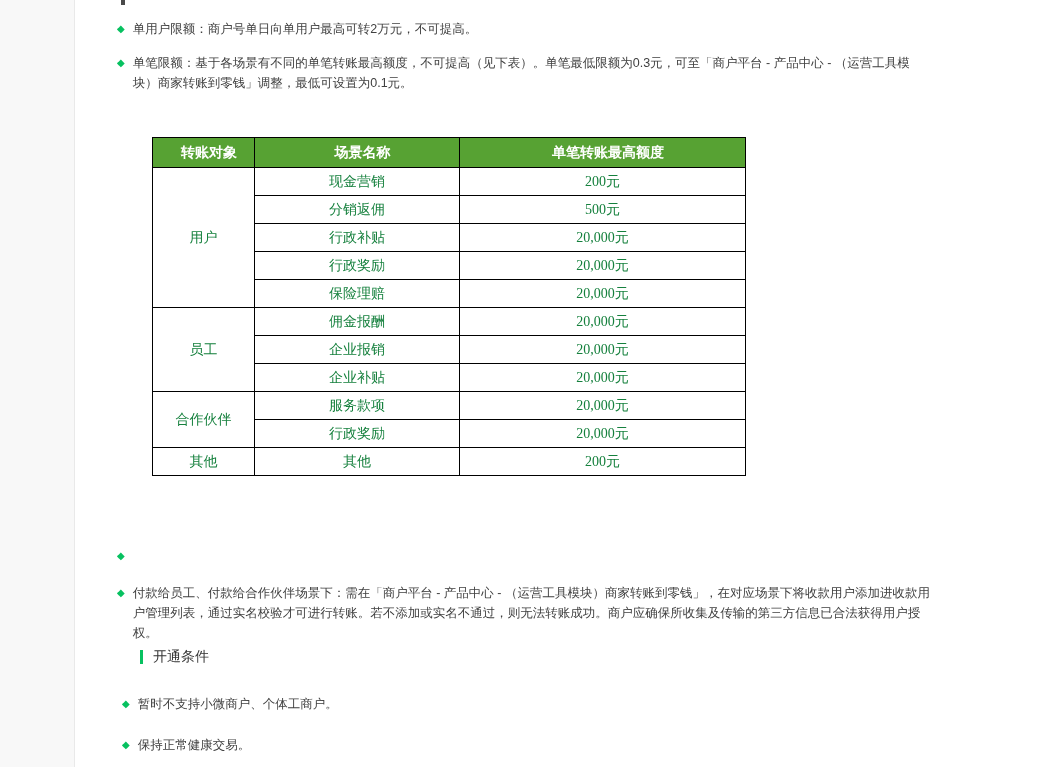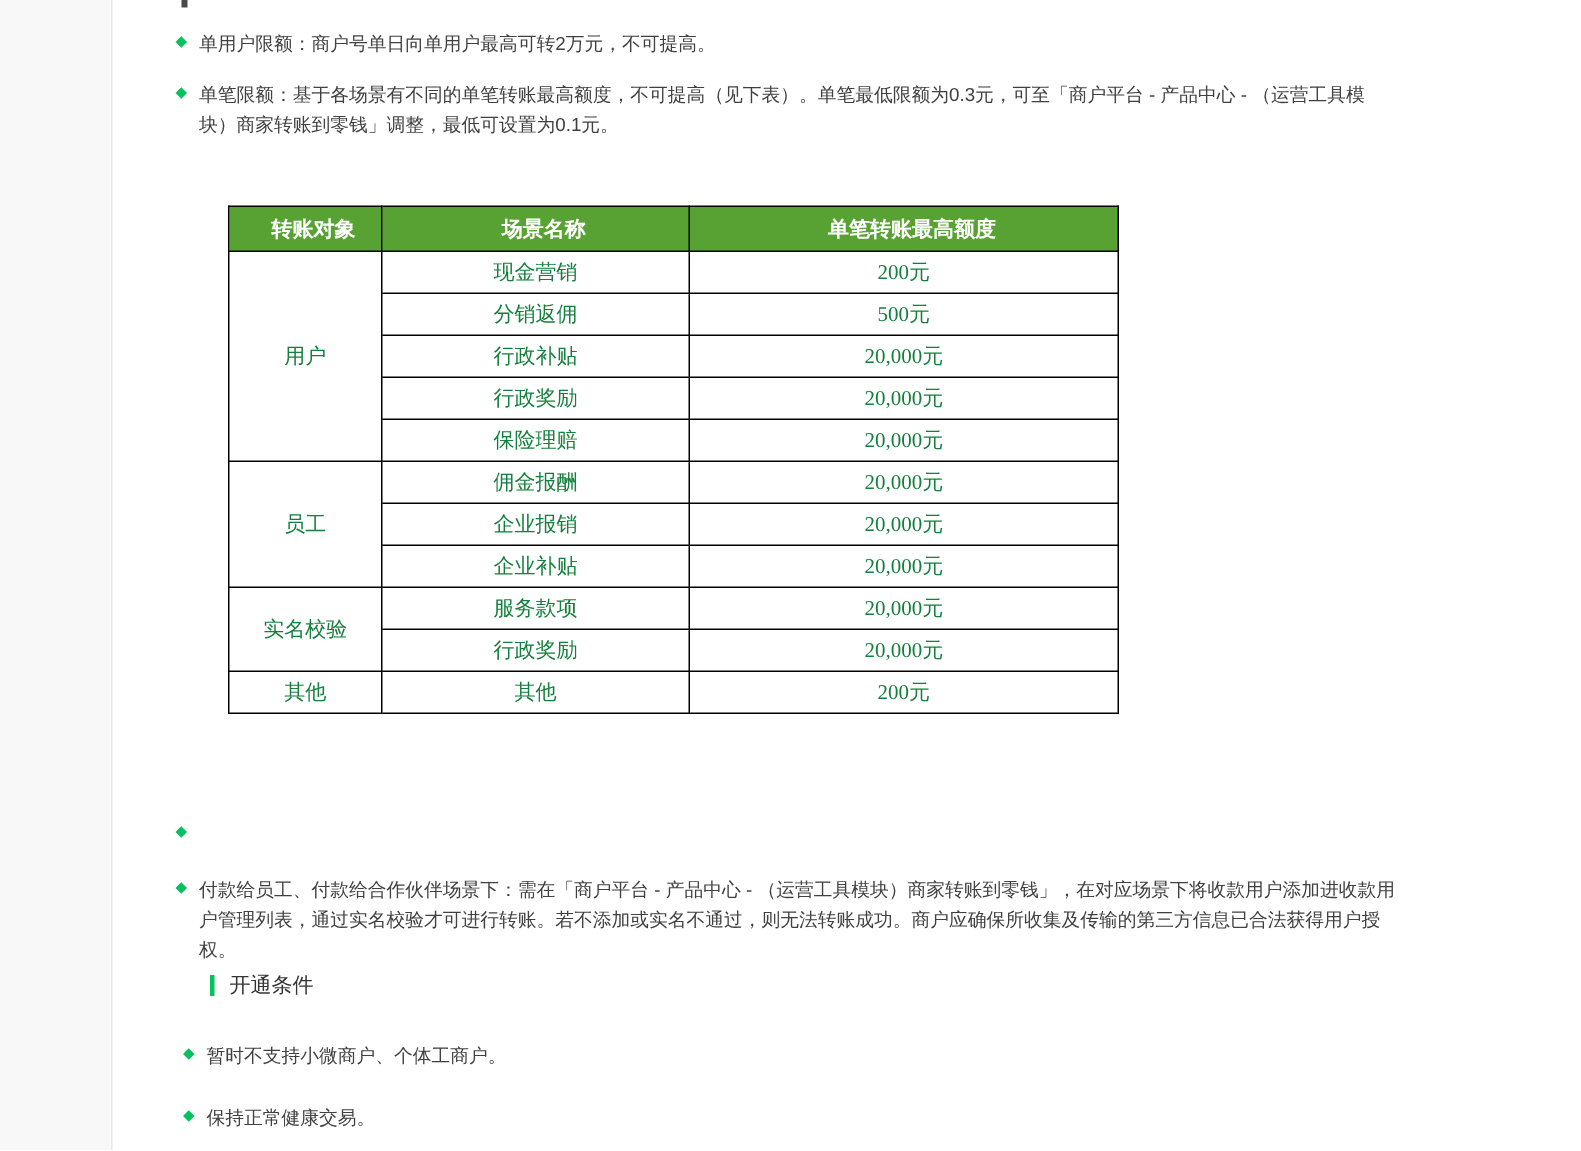--- a/index.html
+++ b/index.html
@@ -117,21 +117,21 @@
         </tr>
         <tr>
           <td>企业报销</td>
           <td>20,000元</td>
         </tr>
         <tr>
           <td>企业补贴</td>
           <td>20,000元</td>
         </tr>
         <tr>
-          <td rowspan="2">实名校验</td>
+          <td rowspan="2">合作伙伴</td>
           <td>服务款项</td>
           <td>20,000元</td>
         </tr>
         <tr>
           <td>行政奖励</td>
           <td>20,000元</td>
         </tr>
         <tr>
           <td rowspan="1">其他</td>
           <td>其他</td>

